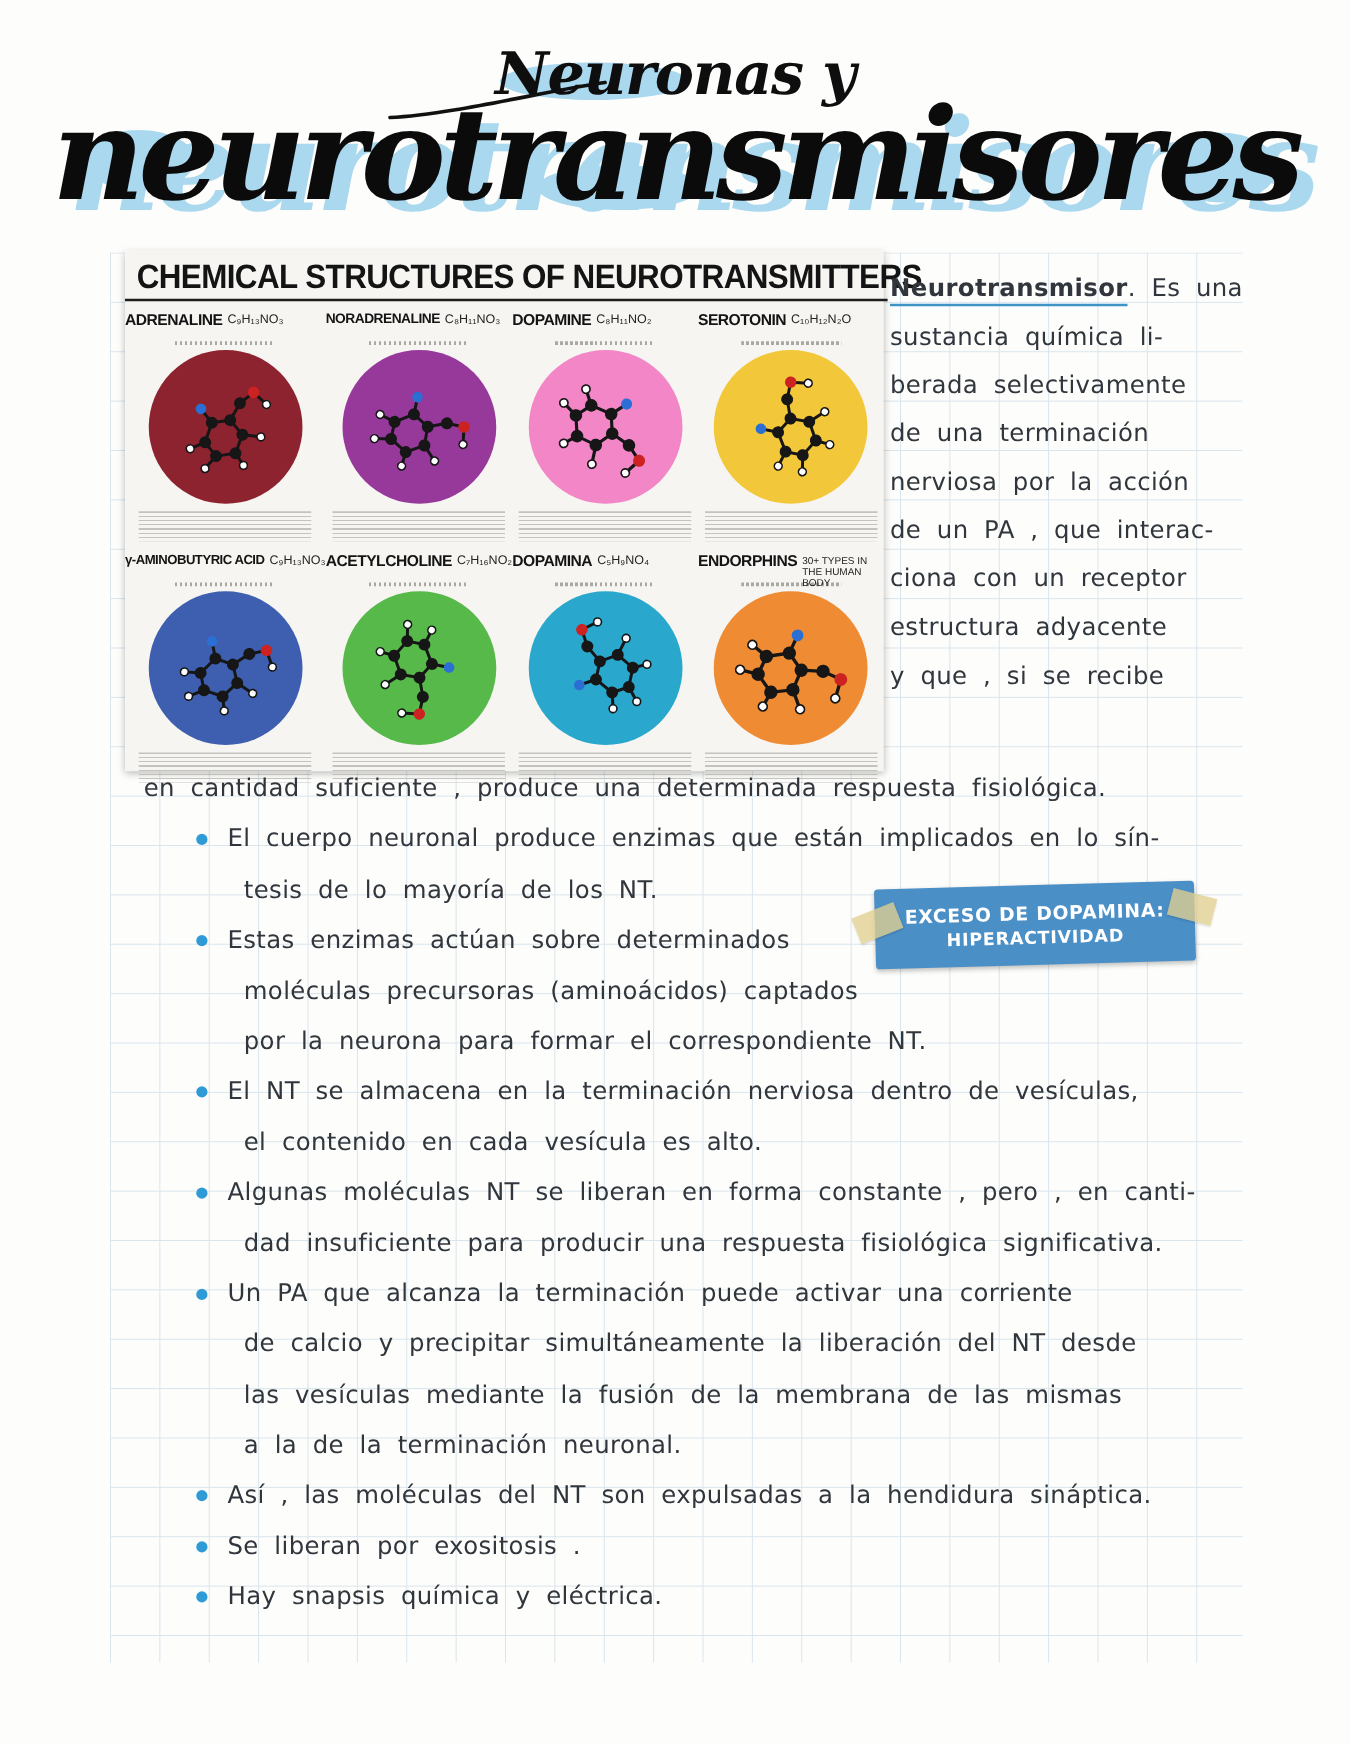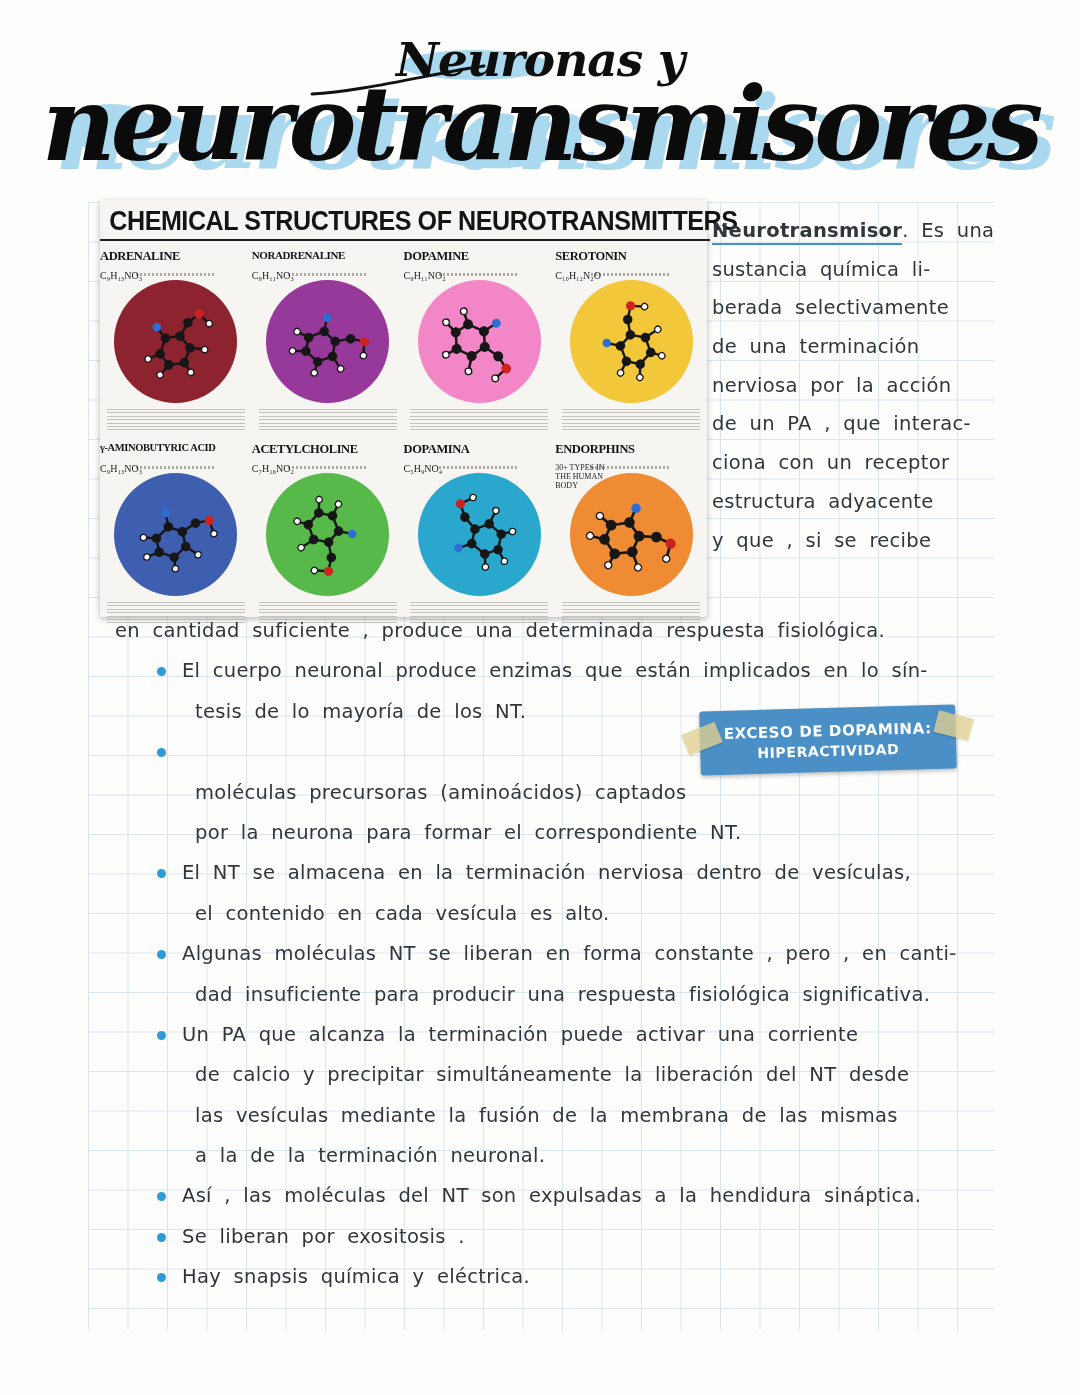--- a/index.html
+++ b/index.html
@@ -26,22 +26,22 @@
 
   
   .poster{position:absolute;left:100px;top:200px;width:607px;height:417px;background:#f6f5f1;
     box-shadow:0 2px 6px rgba(0,0,0,.28);z-index:2;padding:0;}
   .poster-heading{font-family:"Liberation Sans",sans-serif;font-weight:bold;font-size:27px;
     letter-spacing:-0.5px;color:#141414;white-space:nowrap;transform:scaleX(.93);
     transform-origin:left center;padding:6px 6px 2px 10px;border-bottom:2px solid #1d1d1d;
     width:640px;}
   .cards{display:grid;grid-template-columns:repeat(4,1fr);padding-top:3px;}
   .card{text-align:center;}
-  .card-head{height:32px;display:flex;align-items:flex-start;justify-content:space-between;gap:4px;
-    padding-top:5px;font-family:Liberation Serif, serif;flex-direction:column;}
+  .card-head{height:32px;display:flex;align-items:flex-start;justify-content:flex-start;gap:4px;
+    padding-top:5px;font-family:Liberation Sans, sans-serif;}
   .card-name{font-weight:bold;font-size:12.5px;letter-spacing:-0.4px;color:#141414;white-space:nowrap;}
   .card-formula{font-size:10px;color:#232323;margin-top:1px;white-space:nowrap;}
   .caption-bar{width:80px;height:3px;margin:-8px auto 4px;
     background:repeating-linear-gradient(90deg,#a9a8a2 0 2px,transparent 2px 4px);}
   .circle{width:123px;height:123px;border-radius:50%;margin:2px auto 0;display:flex;
     align-items:center;justify-content:center;overflow:hidden;}
   .mol{width:92px;height:92px;}
   .fineprint{width:138px;height:24px;margin:6px auto 4px;opacity:.75;
     background:repeating-linear-gradient(#b3b2ac 0 1px,transparent 1px 3.4px);}
   .card:nth-of-type(1) .mol{transform:rotate(-15deg);}
@@ -275,20 +275,21 @@
     <div class="bline intro">en cantidad suficiente , produce una determinada respuesta fisiológica.</div>
 
     <div class="bline first">
       <span class="dot"></span>
       <span>El cuerpo neuronal produce enzimas que están implicados en lo sín-</span>
     </div>
     <div class="bline wrap">tesis de lo mayoría de los NT.</div>
 
     <div class="bline first">
       <span class="dot"></span>
+      <span>Estas enzimas actúan sobre determinados</span>
     </div>
     <div class="bline wrap">moléculas precursoras (aminoácidos) captados</div>
     <div class="bline wrap">por la neurona para formar el correspondiente NT.</div>
 
     <div class="bline first">
       <span class="dot"></span>
       <span>El NT se almacena en la terminación nerviosa dentro de vesículas,</span>
     </div>
     <div class="bline wrap">el contenido en cada vesícula es alto.</div>
 

